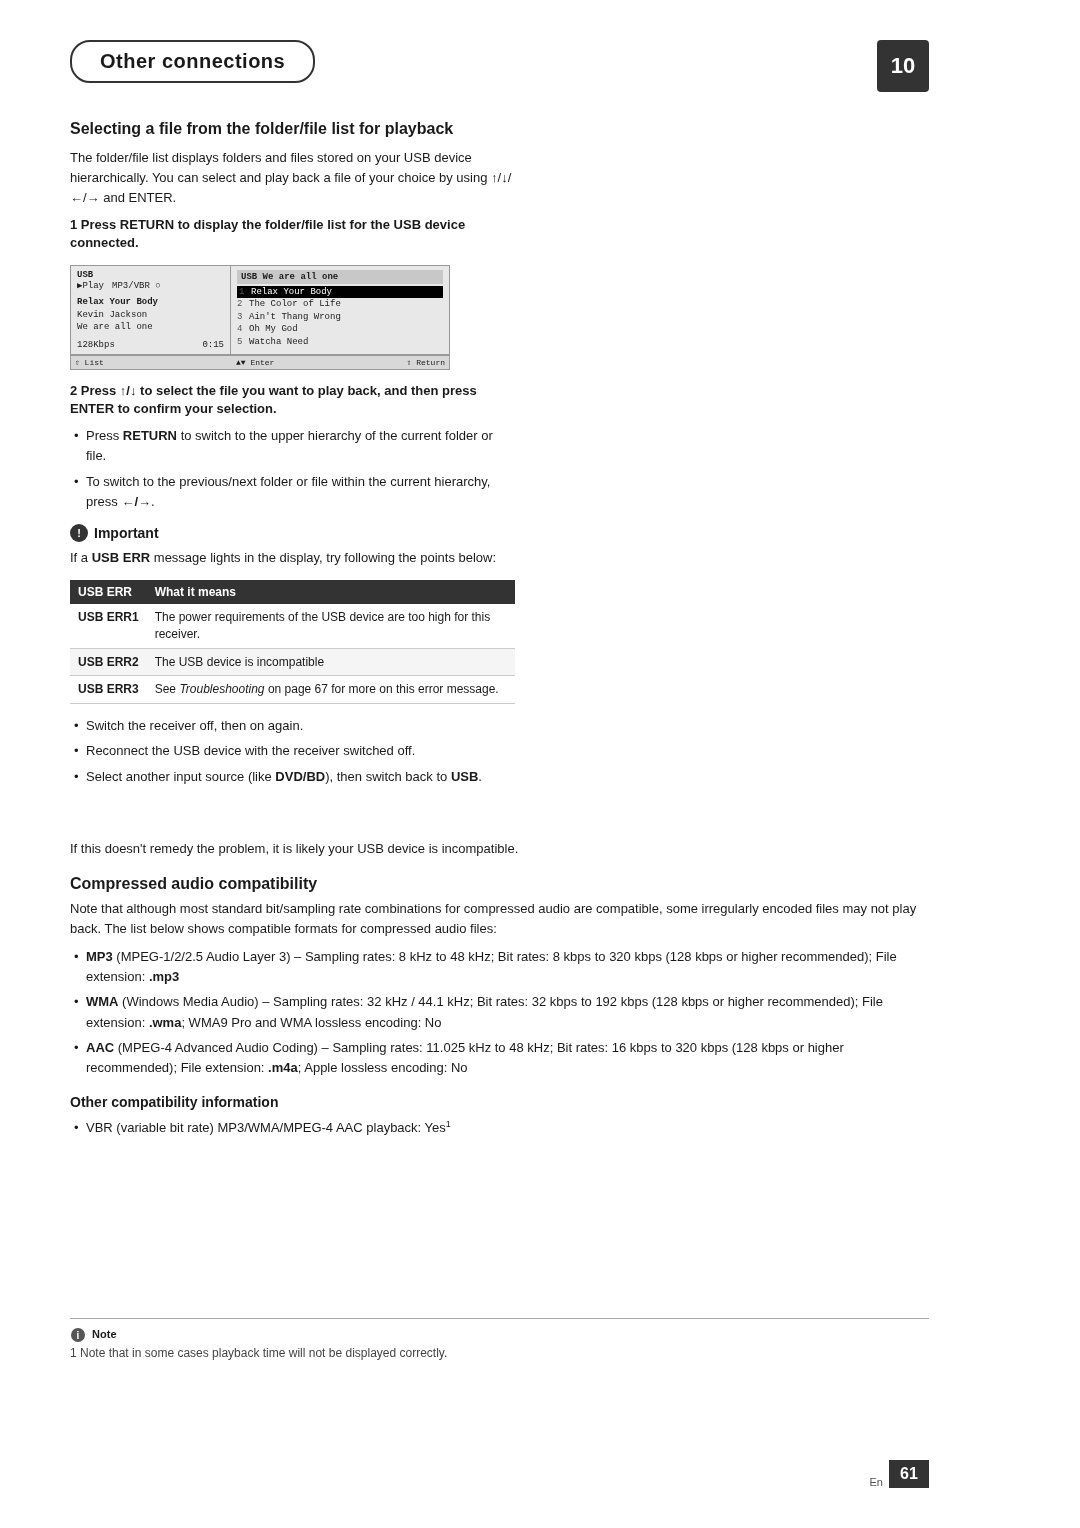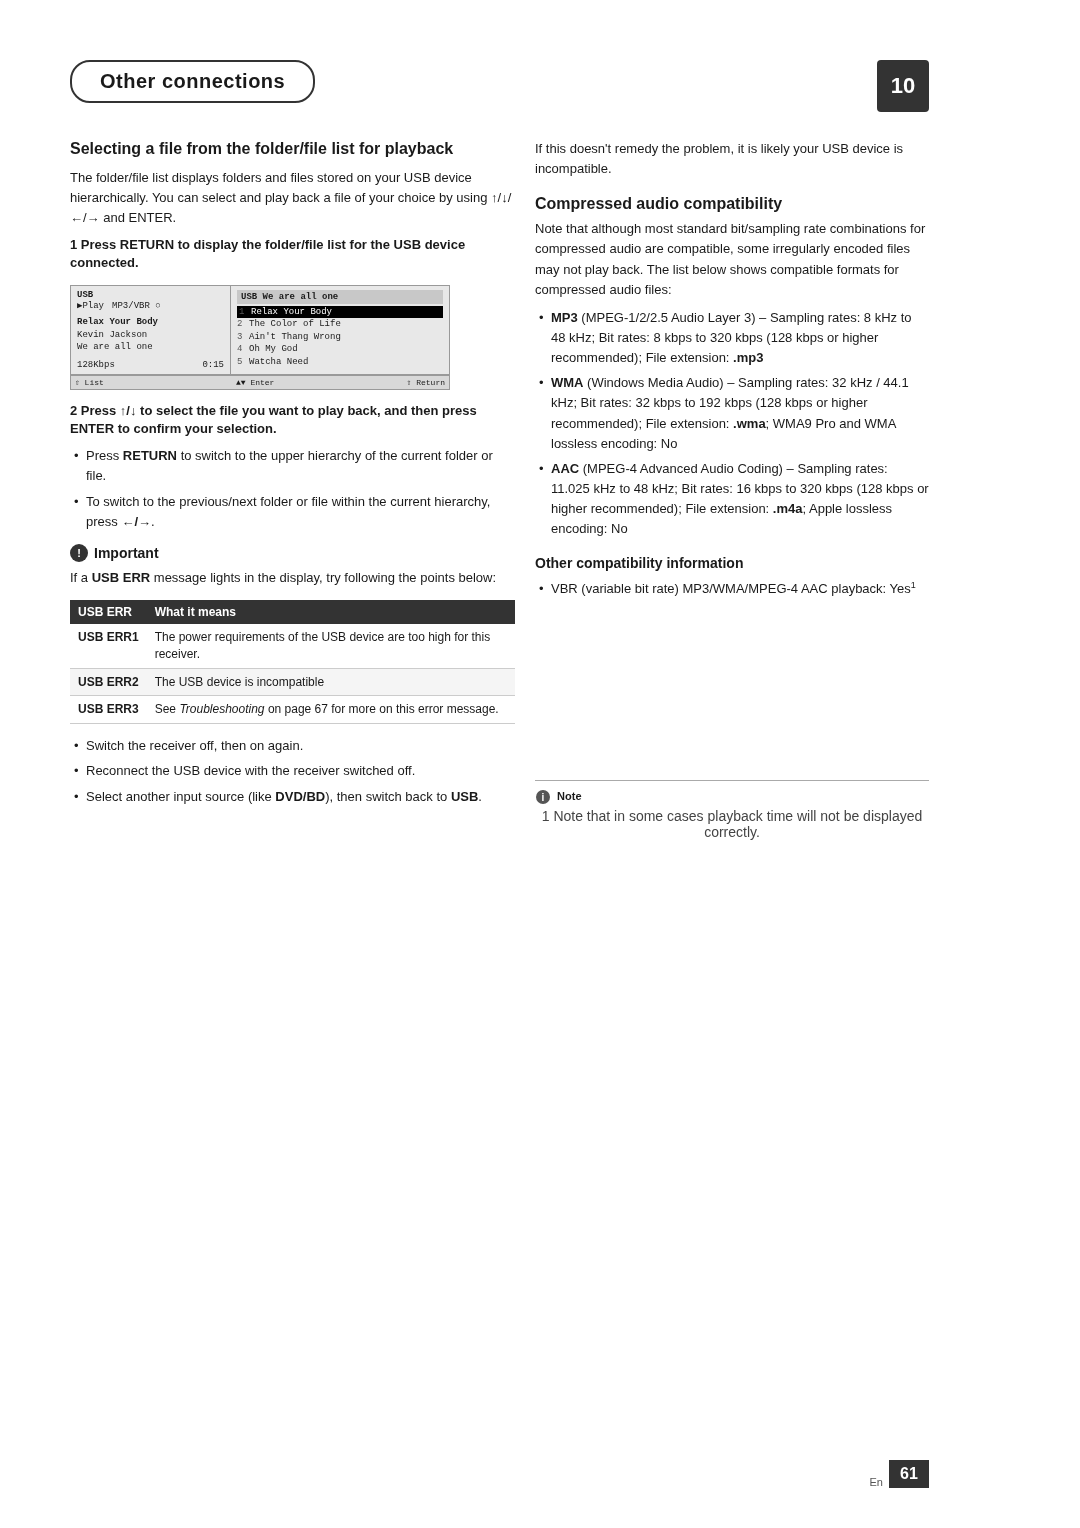--- a/index.html
+++ b/index.html
@@ -9,21 +9,21 @@
       background: #fff;
       font-family: Arial, Helvetica, sans-serif;
       font-size: 13px;
       color: #1a1a1a;
       position: relative;
     }
 
     .page-container {
       width: 999px;
       min-height: 1528px;
-      padding: 60px 70px 80px 70px;
+      padding: 40px 70px 80px 70px;
       position: relative;
     }
 
     
     .chapter-header {
       display: flex;
       align-items: center;
       margin-bottom: 36px;
       position: relative;
     }
@@ -48,22 +48,23 @@
       height: 52px;
       display: flex;
       align-items: center;
       justify-content: center;
       border-radius: 4px;
     }
 
     
     .two-col {
       display: flex;
-      gap: 20px;
+      gap: 44px;
       width: 100%;
+      flex-direction: column;
     }
     .col-left {
       flex: 0 0 445px;
       width: 445px;
     }
     .col-right {
       flex: 1;
     }
 
     
@@ -249,23 +250,22 @@
       margin-top: 30px;
       border-top: 1px solid #aaa;
       padding-top: 8px;
     }
     .footnote-label {
       font-size: 11px;
       font-weight: bold;
       margin-bottom: 3px;
     }
     .footnote-text {
-      font-size: 14px;
+      font-size: 12px;
       color: #444;
-      text-align: center;
     }
 
     
     .page-number {
       position: absolute;
       bottom: 40px;
       right: 70px;
       background: #333;
       color: #fff;
       font-size: 16px;

